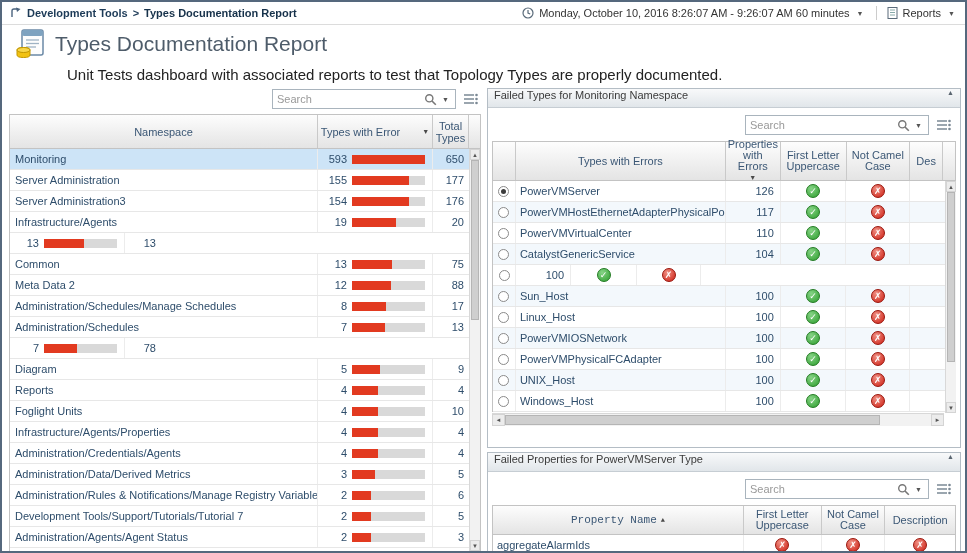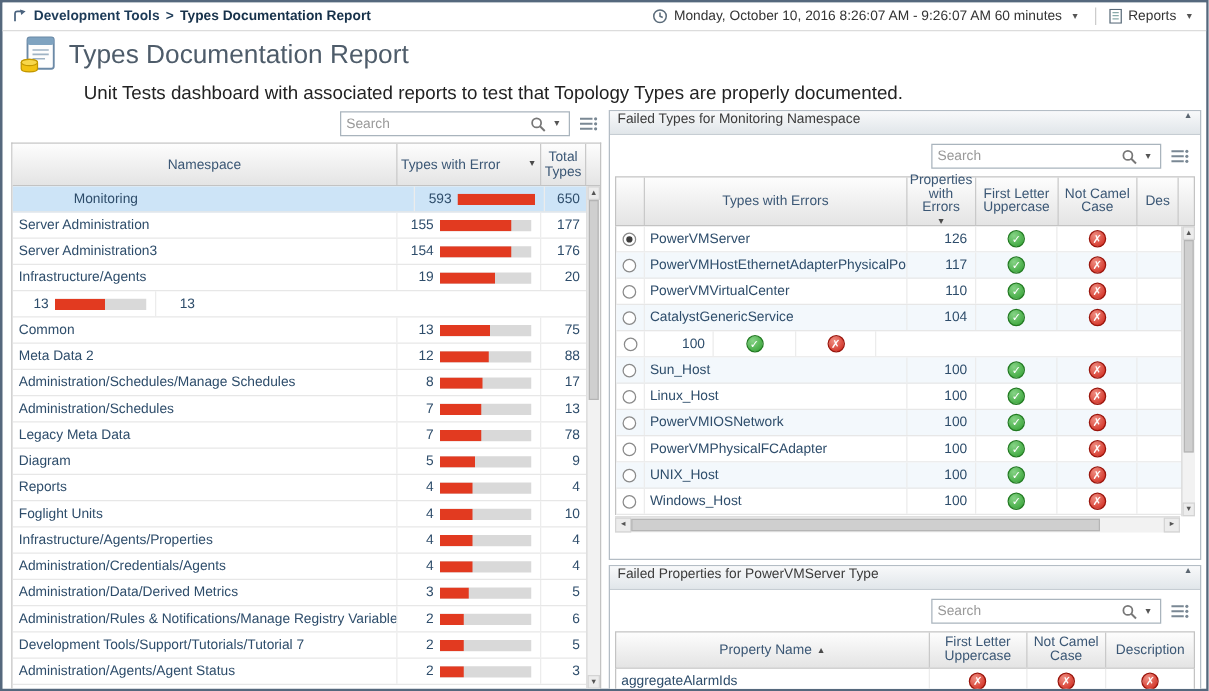--- a/index.html
+++ b/index.html
@@ -47,21 +47,21 @@
             border-right:1px solid #c9c9c9; line-height:12px; cursor:pointer; }
   .h-name { width:308px; }
   .h-err  { width:115px; gap:22px; }
   .h-total{ width:36px; }
   .h-fill { width:11px; border-right:none; cursor:default; }
   .sort-icon { font-size:7px; color:#4a4a4a; }
 
   .ns-body { position:absolute; top:34px; left:0; right:11px; bottom:0; overflow:hidden; }
   .ns-row { display:flex; height:21px; align-items:center;
             border-bottom:1px solid #e7e7e7; color:#2e4d6b; cursor:pointer; }
-  .ns-row.selected { background:#cde4f7;padding-left:44px; }
+  .ns-row.selected { background:#cde4f7; }
   .ns-name { width:308px; padding-left:5px; white-space:nowrap; overflow:hidden;
              border-right:1px solid #ececec; height:100%; line-height:20px; }
   .ns-err { width:115px; display:flex; align-items:center; height:100%;
             border-right:1px solid #ececec;justify-content:center; }
   .ns-err .num { width:34px; text-align:right; padding-right:5px; }
   .bar { flex:1; height:9px; background:#d9d9d9; margin-right:7px; overflow:hidden; }
   .bar .fill { display:block; height:100%; background:#e23a20; }
   .ns-total { width:36px; text-align:right; padding-right:5px; }
 
   
@@ -119,21 +119,21 @@
   .ft-row .ic-c2 { width:64px; justify-content:center; }
   .ft-row .desc-c { width:45px; border-right:none; }
 
   .ft-vscroll { right:4px; top:92px; height:232px; }
   .ft-hscroll { left:4px; right:16px; top:324px; }
 
   .fp-table { position:absolute; left:4px; top:52px; width:464px; }
   .fp-header { display:flex; height:30px; background:linear-gradient(#fdfdfd,#e4e4e4);
                border:1px solid #c3c3c3; color:#3b5775; }
   .fp-header .h-cell { flex-direction:column; justify-content:center; line-height:11px; }
-  .fp-name { width:252px; flex-direction:row !important; gap:4px; }
+  .fp-name { width:252px; flex-direction:row !important; gap:4px;font-family:Liberation Mono, monospace; }
   .fp-ic1 { width:78px; }
   .fp-ic2 { width:64px; }
   .fp-desc { width:70px; border-right:none; }
   .fp-row { display:flex; height:21px; align-items:center; color:#2e4d6b;
             border-left:1px solid #c3c3c3; border-right:1px solid #c3c3c3;
             border-bottom:1px solid #e7e7e7; cursor:pointer; }
   .fp-row .c { height:100%; display:flex; align-items:center; border-right:1px solid #ececec; }
   .fp-row .name-c { width:252px; padding-left:4px; }
   .fp-row .i1 { width:78px; justify-content:center; }
   .fp-row .i2 { width:64px; justify-content:center; }
@@ -324,21 +324,20 @@
     <div class="ns-name">Administration/Schedules</div>
     <div class="ns-err">
       <span class="num">7</span>
       <span class="bar">
                 <span class="fill" style="width:45%"></span>
               </span>
     </div>
     <div class="ns-total">13</div>
   </div>
   <div class="ns-row">
-    <div class="ns-name">Legacy Meta Data</div>
     <div class="ns-err">
       <span class="num">7</span>
       <span class="bar">
                 <span class="fill" style="width:45%"></span>
               </span>
     </div>
     <div class="ns-total">78</div>
   </div>
   <div class="ns-row">
     <div class="ns-name">Diagram</div>

